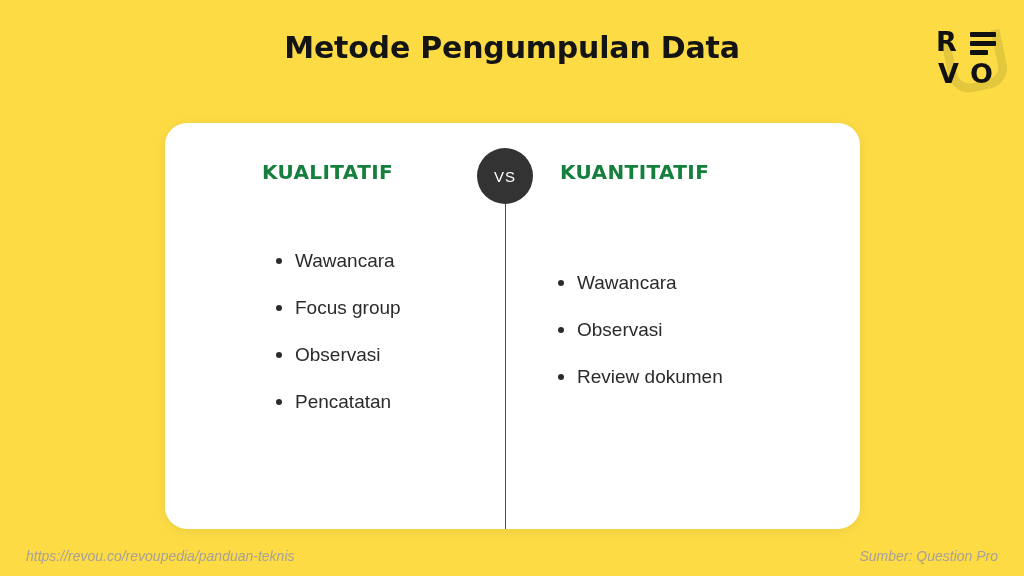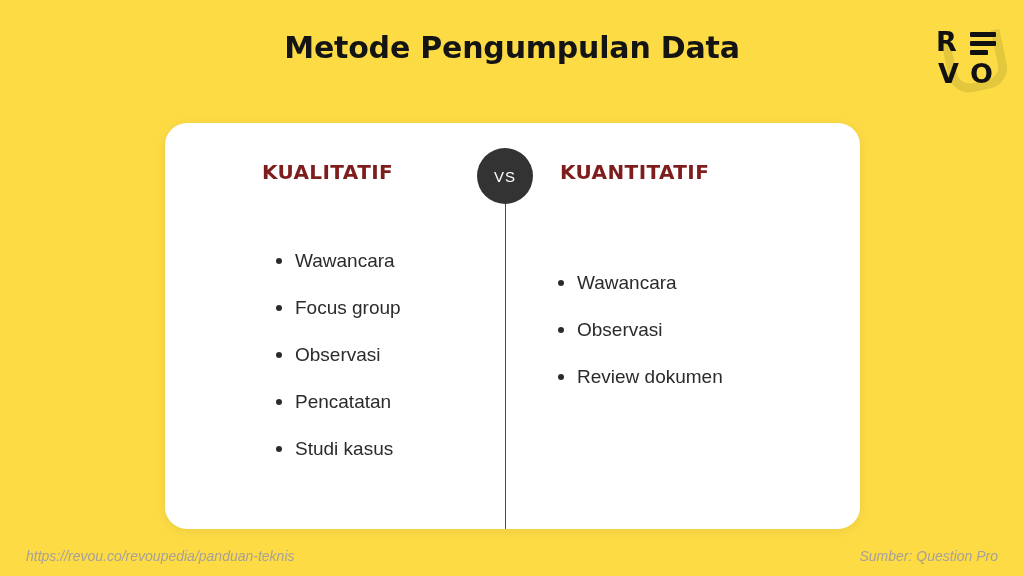--- a/index.html
+++ b/index.html
@@ -96,21 +96,21 @@
     box-shadow: 0 2px 10px rgba(120,110,40,0.12);
   }
 
   .col-head {
     position: absolute;
     top: 37px;
     font-family: "DejaVu Sans", sans-serif;
     font-weight: bold;
     font-size: 20px;
     letter-spacing: 0.4px;
-    color: #7f1d1d;
+    color: #15803d;
     white-space: nowrap;
   }
   #head-left  { left: 0;   width: 325px; text-align: center; }
   #head-right { left: 370px; width: 325px; text-align: left; padding-left: 25px; box-sizing: border-box; }
 
   #divider {
     position: absolute;
     left: 340px;
     top: 80px;
     width: 1px;
@@ -202,21 +202,20 @@
     <div class="col-head" id="head-right">KUANTITATIF</div>
 
     <div id="divider"></div>
     <div id="vs-badge">VS</div>
 
     <ul class="items" id="list-left">
       <li>Wawancara</li>
       <li>Focus group</li>
       <li>Observasi</li>
       <li>Pencatatan</li>
-      <li>Studi kasus</li>
     </ul>
 
     <ul class="items" id="list-right">
       <li>Wawancara</li>
       <li>Observasi</li>
       <li>Review dokumen</li>
     </ul>
   </div>
 
   <div class="footer-text" id="footer-url">https://revou.co/revoupedia/panduan-teknis</div>

